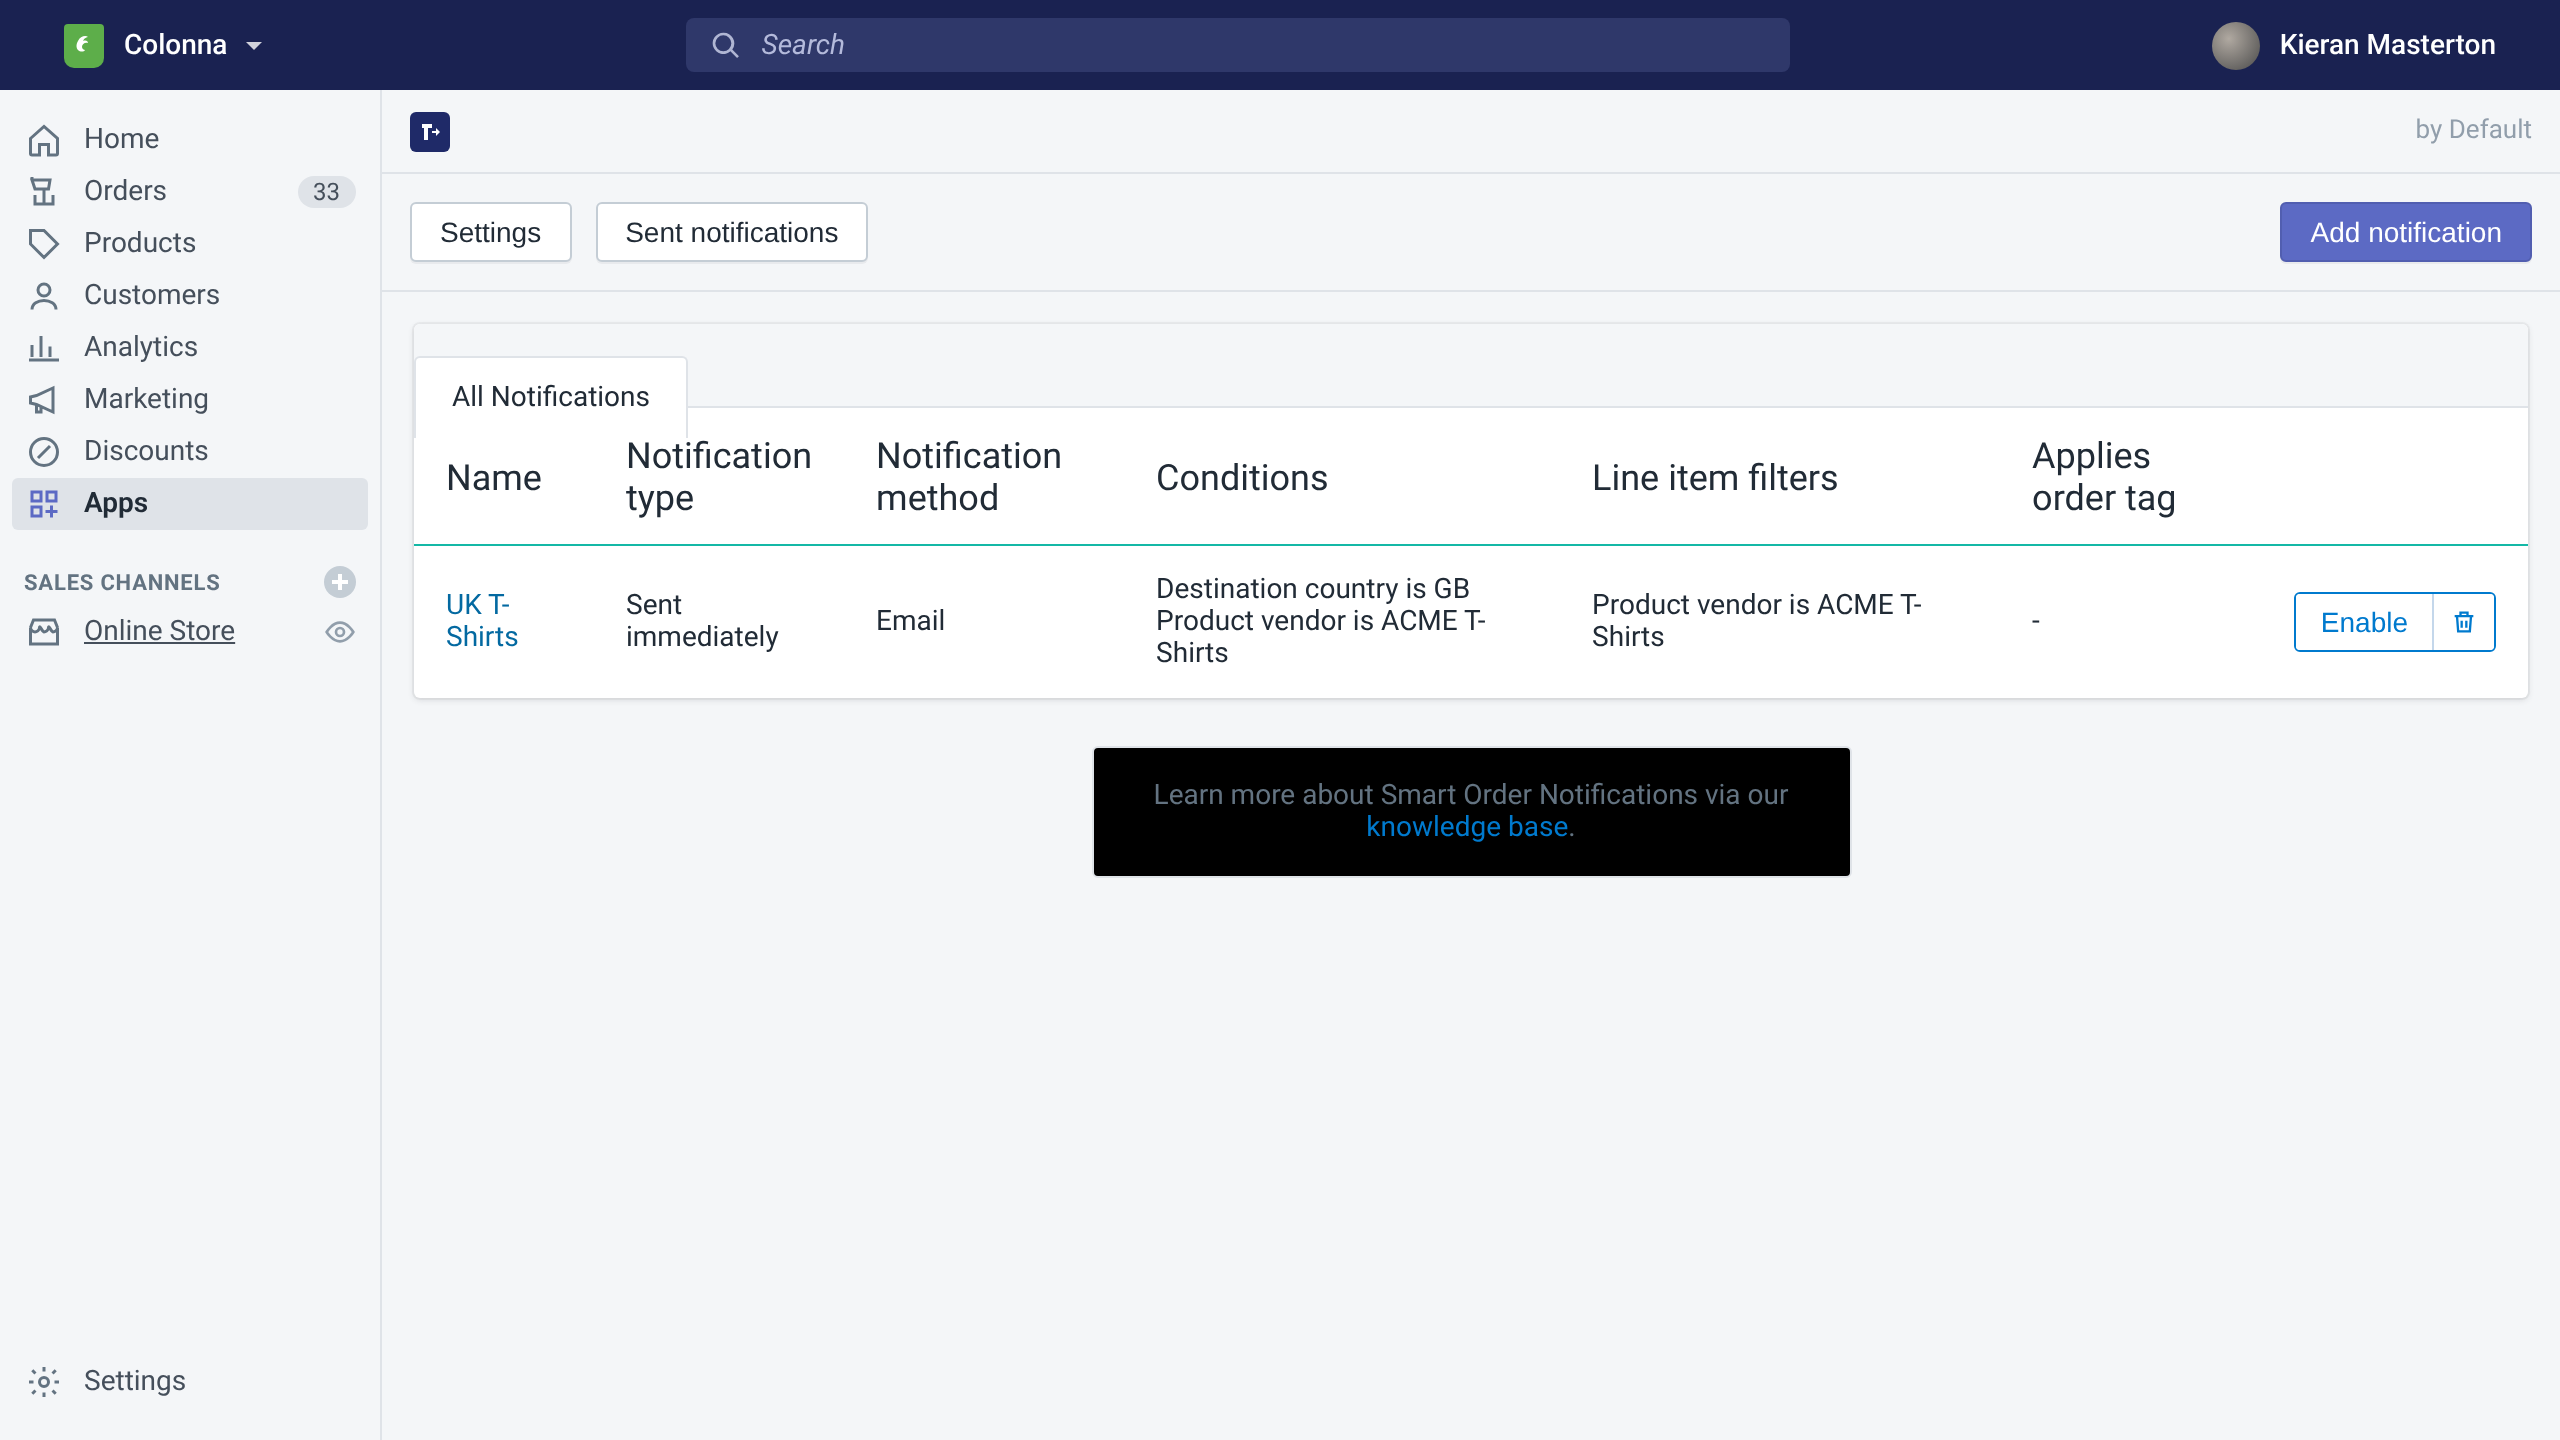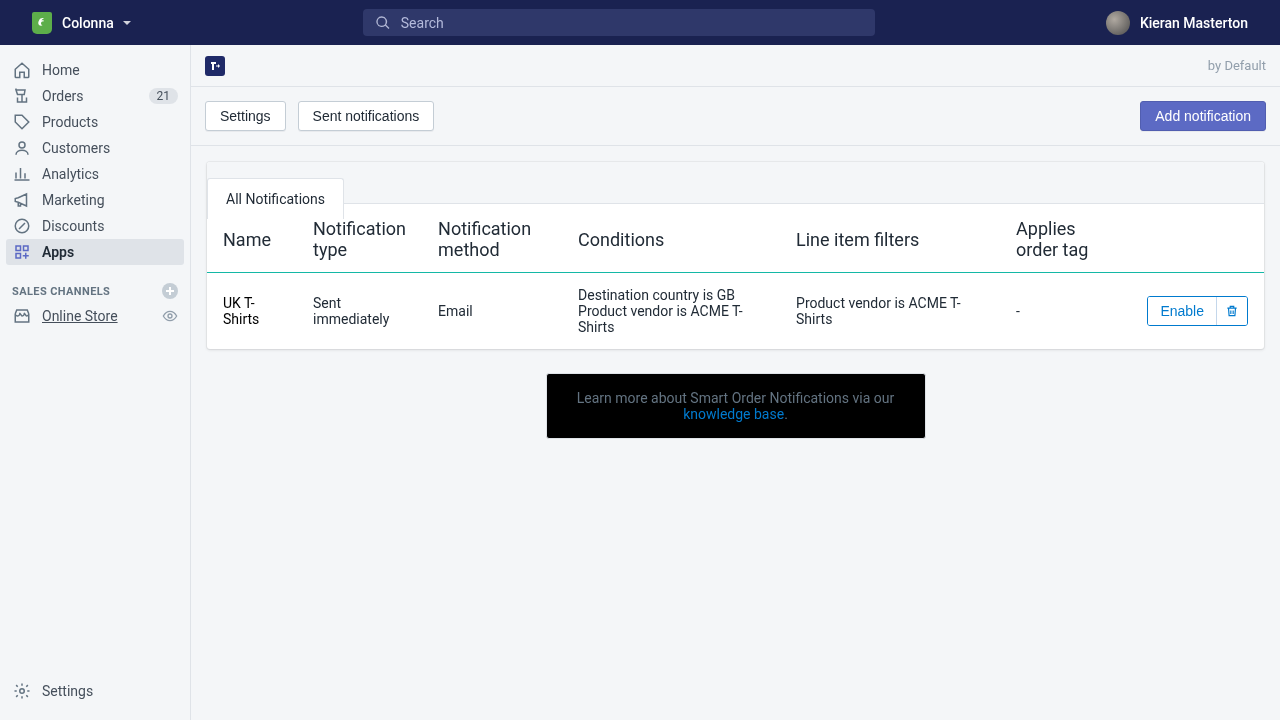--- a/index.html
+++ b/index.html
@@ -5,21 +5,21 @@
   * { box-sizing: border-box; margin: 0; padding: 0; }
   body { font-family: -apple-system, BlinkMacSystemFont, "Segoe UI", Roboto, Helvetica, Arial, sans-serif; font-size: 14px; color: #212b36; background: #f4f6f8; height: 720px; width: 1280px; overflow: hidden; }
 
   
   .topbar { height: 45px; background: #1a2251; display: flex; align-items: center; padding: 0 32px; color: #fff; }
   .topbar-logo { width: 20px; height: 22px; background: #5dae4a; border-radius: 2px 2px 5px 5px; position: relative; display:flex; align-items:center; justify-content:center; }
   .topbar-logo svg { display:block; }
   .store-name { margin-left: 10px; font-weight: 500; font-size: 14px; }
   .chevron { margin-left: 8px; opacity: .8; }
   .searchwrap { flex: 1; display: flex; justify-content: center; }
-  .searchbox { width: 512px; height: 27px; background: #2f386a; border-radius: 4px; display: flex; align-items: center; padding: 0 12px; color: #b4badb; font-size: 14px; }
+  .searchbox { width: 552px; height: 27px; background: #2f386a; border-radius: 4px; display: flex; align-items: center; padding: 0 12px; color: #b4badb; font-size: 14px; font-style: italic; }
   .searchbox svg { margin-right: 10px; opacity: .85; }
   .userblock { display: flex; align-items: center; }
   .avatar { width: 24px; height: 24px; border-radius: 50%; background: radial-gradient(circle at 35% 35%, #b0a9a1, #4a4a4a); margin-right: 10px; }
   .username { font-size: 14px; font-weight: 500; }
 
   
   .layout { display: flex; height: calc(720px - 45px); }
   .sidebar { width: 191px; background: #f4f6f8; border-right: 1px solid #dfe3e8; display: flex; flex-direction: column; padding-top: 12px; }
   .navlist { list-style: none; padding: 0 6px; }
   .navitem { display: flex; align-items: center; height: 26px; padding: 0 6px; border-radius: 3px; color: #454f5b; cursor: pointer; margin-bottom: 0; }
@@ -54,21 +54,21 @@
   .btn.primary { margin-left: auto; background: #5c6ac4; border-color: #515eb0; color: #fff; }
 
   .content { padding: 16px; }
   .card { background: #fff; border-radius: 3px; box-shadow: 0 0 0 1px rgba(63,63,68,.05), 0 1px 3px rgba(63,63,68,.15); }
   .tabs { display: flex; border-bottom: 1px solid #dfe3e8; background: #f4f6f8; border-radius: 3px 3px 0 0; }
   .tab { padding: 12px 18px; font-size: 14px; color: #212b36; cursor: pointer; background:#fff; border: 1px solid #dfe3e8; border-bottom:none; border-radius: 3px 3px 0 0; position: relative; top:16px; }
   table.notif { width: 100%; border-collapse: collapse; }
   table.notif th { text-align: left; font-weight: 400; font-size: 18px; color: #212b36; padding: 14px 16px 12px; border-bottom: 1px solid #14b8a6; }
   table.notif td { padding: 14px 16px; font-size: 14px; color: #212b36; vertical-align: middle; }
   table.notif td .cond-line { display: block; }
-  .linklike { color: #000000; cursor: pointer; }
+  .linklike { color: #0369a1; cursor: pointer; }
   .rowactions { display: flex; justify-content: flex-end; }
   .seggroup { display: inline-flex; border: 1px solid #007ace; border-radius: 3px; overflow: hidden; }
   .segbtn { height: 28px; padding: 0 12px; background:#fff; color:#007ace; font-size: 14px; border: none; display:inline-flex; align-items:center; cursor:pointer; }
   .segbtn + .segbtn { border-left: 1px solid #c4d7eb; }
   .segbtn.icon { padding: 0 8px; }
 
   .helpbox { margin: 24px auto 0; width: 380px; background: #000000; border: 1px solid #dfe3e8; border-radius: 3px; padding: 16px 20px; text-align: center; color: #637381; font-size: 14px; }
   .helpbox a { color: #007ace; text-decoration: none; cursor: pointer; }
 
   svg { display: block; }
@@ -113,21 +113,21 @@
           </span>
         <span class="lbl">Home</span>
       </li>
       <li class="navitem">
         <span class="ico">
             <svg width="18" height="18" viewBox="0 0 24 24">
               <path fill="none" stroke="currentColor" stroke-width="2" d="M4 4h12l-1 6H6zM4 4V2M6 14v6h12v-6m-6-4v10"></path>
             </svg>
           </span>
         <span class="lbl">Orders</span>
-        <span class="badge">21</span>
+        <span class="badge">33</span>
       </li>
       <li class="navitem">
         <span class="ico">
             <svg width="18" height="18" viewBox="0 0 24 24">
               <path fill="none" stroke="currentColor" stroke-width="2" d="M3 12V3h9l9 9-9 9zM8 8h.01"></path>
             </svg>
           </span>
         <span class="lbl">Products</span>
       </li>
       <li class="navitem">

